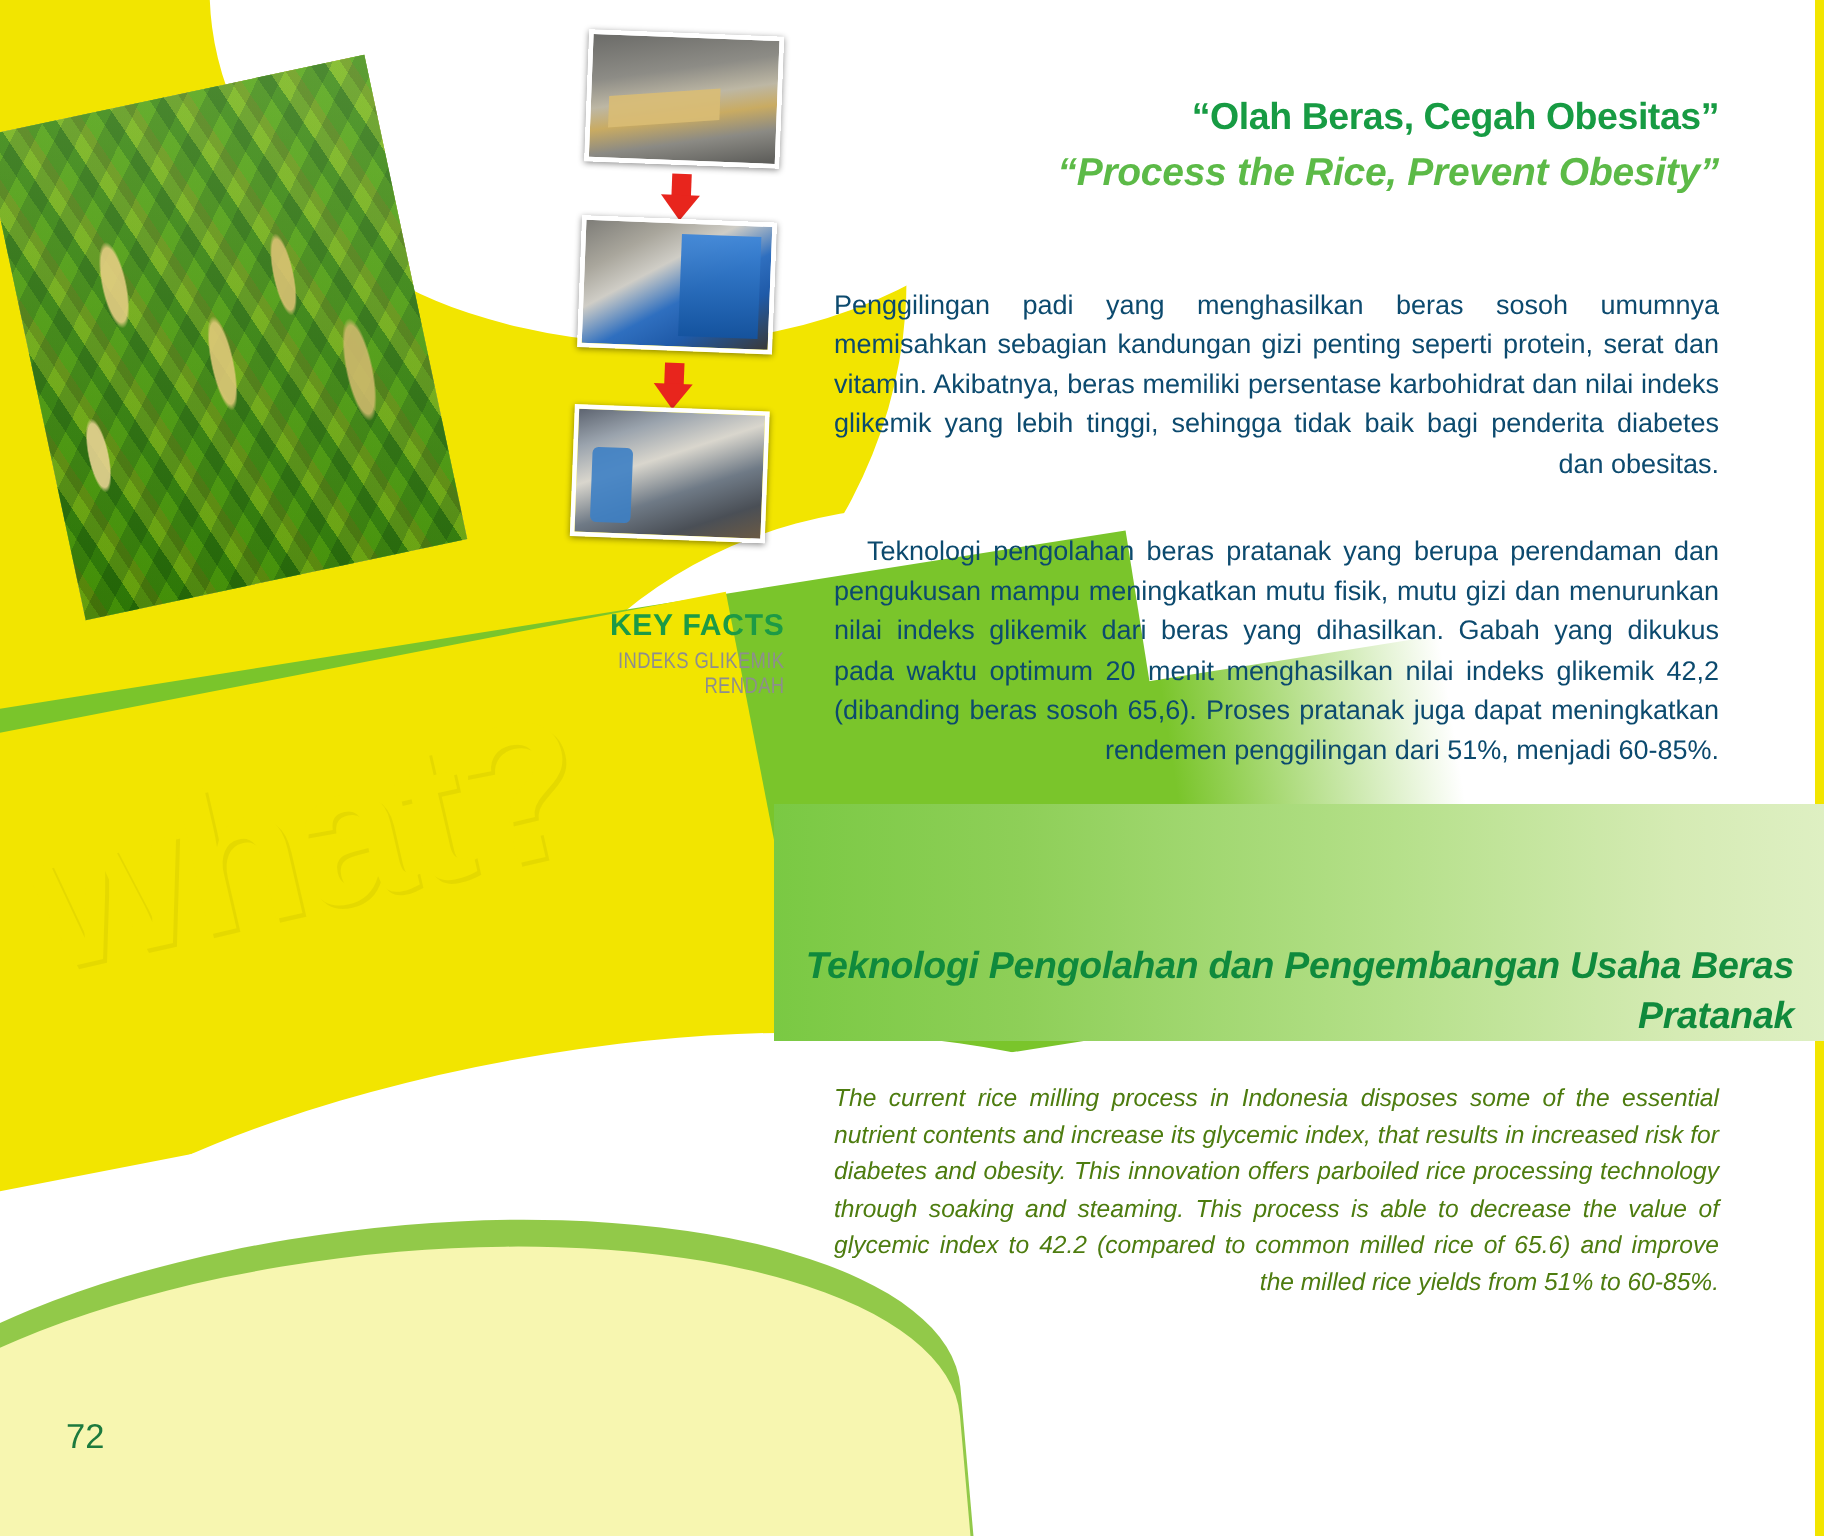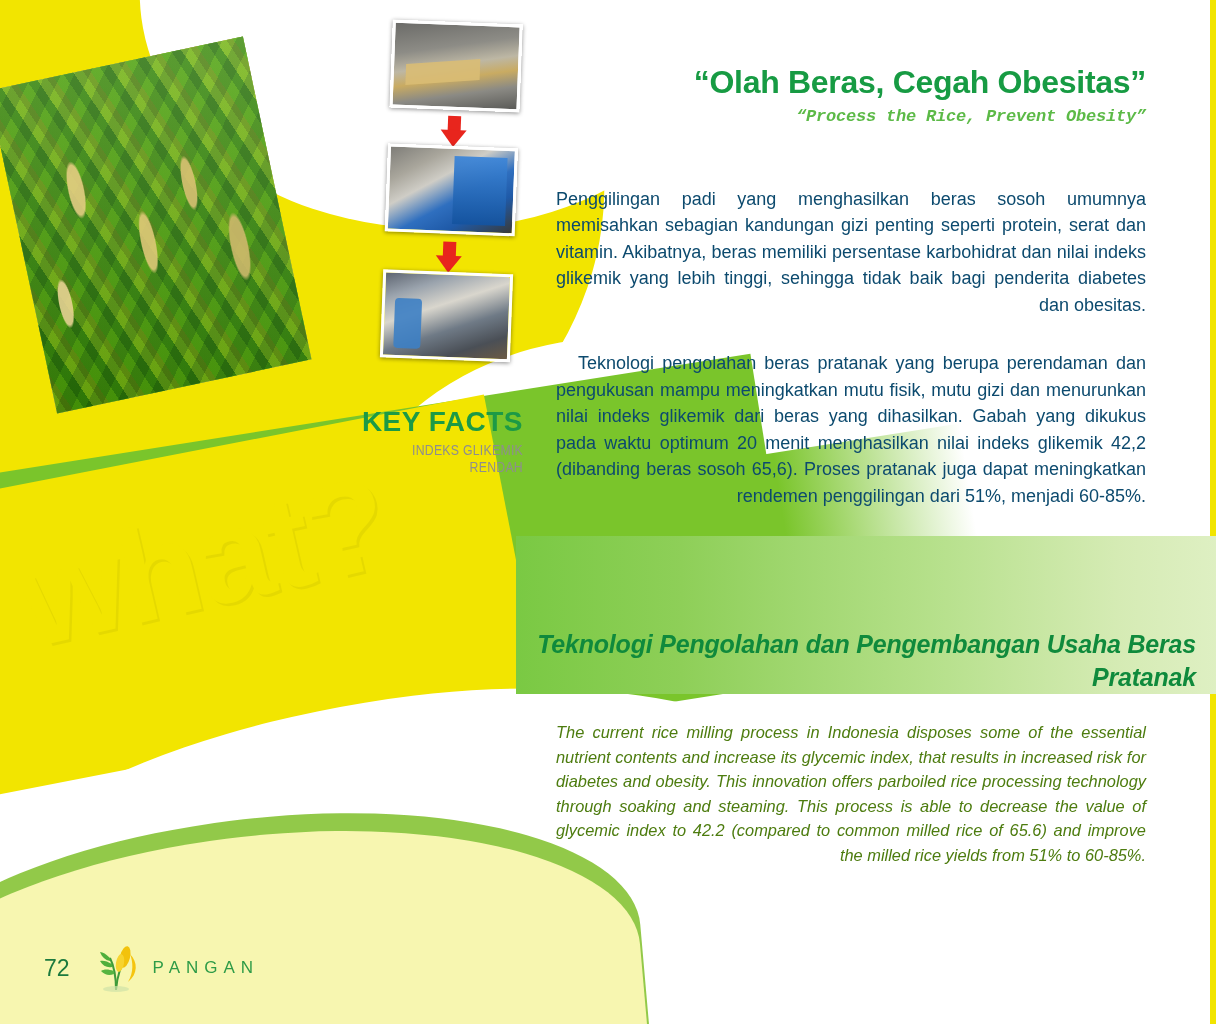--- a/index.html
+++ b/index.html
@@ -175,39 +175,39 @@
     position:absolute; left:0; top:14px; width:0; height:0;
     border-left:13px solid transparent; border-right:13px solid transparent;
     border-top:17px solid #E8251D;
   }
 
   
   .keyfacts {
     position:absolute; right:693px; top:406px; width:200px; text-align:right;
   }
   .keyfacts-title {
-    color:#1C9A46; font-size:28px; font-weight:bold; letter-spacing:.5px;
+    color:#1C9A46; font-size:20px; font-weight:bold; letter-spacing:.5px;
   }
   .keyfacts-sub {
     color:#8e8e8e; font-size:15px; letter-spacing:.3px; margin-top:3px;
     transform:scaleX(.82); transform-origin:right center;
     font-family:"Liberation Sans Narrow","Liberation Sans", sans-serif;
   }
 
   
   .rightcol {
     position:absolute; left:556px; top:64px; width:590px;
   }
   .title-id {
-    color:#179B43; font-size:32px; font-weight:bold; text-align:right;
+    color:#179B43; font-size:25px; font-weight:bold; text-align:right;
     letter-spacing:-.3px;
   }
   .title-en {
-    color:#5CBA47; font-size:17px; font-weight:bold; font-style:italic;
-    text-align:right; margin-top:6px; letter-spacing:-.2px;font-family:Liberation Mono, monospace;
+    color:#5CBA47; font-size:26px; font-weight:bold; font-style:italic;
+    text-align:right; margin-top:6px; letter-spacing:-.2px;
   }
   .body-p {
     color:#0c4a6e; font-size:18px; line-height:1.47; text-align:justify;
     text-align-last:right; margin-top:0;
   }
   .p1 { margin-top:60px; }
   .p2 { margin-top:32px; text-indent:22px; }
 
   
   .banner {
@@ -289,31 +289,15 @@
   </div>
 
   <div class="banner">
     <div class="banner-text">Teknologi Pengolahan dan Pengembangan Usaha Beras Pratanak</div>
   </div>
 
   <p class="eng-p">The current rice milling process in Indonesia disposes some of the essential nutrient contents and increase its glycemic index, that results in increased risk for diabetes and obesity. This innovation offers parboiled rice processing technology through soaking and steaming. This process is able to decrease the value of glycemic index to 42.2 (compared to common milled rice of 65.6) and improve the milled rice yields from 51% to 60-85%.</p>
 
   <div class="footer-row">
     <div class="page-num">72</div>
-    <div class="logo">
-      <div class="logo-mark">
-        <svg width="58" height="48" viewBox="0 0 58 48" aria-hidden="true">
-          <path d="M30 46 C30 34 29 24 24 14" stroke="#3E9B3A" stroke-width="2" fill="none"></path>
-          <path d="M30 46 C31 33 34 22 41 12" stroke="#3E9B3A" stroke-width="2" fill="none"></path>
-          <path d="M24 14 c-4-4-7-6-10-6 2 5 5 8 10 9z" fill="#4FAE3C"></path>
-          <path d="M26 20 c-5-3-9-4-12-3 3 5 7 7 12 6z" fill="#4FAE3C"></path>
-          <path d="M28 27 c-6-2-10-2-13 0 4 4 8 5 13 3z" fill="#56B441"></path>
-          <ellipse cx="39" cy="13" rx="5" ry="11" fill="#F2C20C" transform="rotate(14 39 13)"></ellipse>
-          <ellipse cx="34" cy="19" rx="4" ry="9" fill="#F7D32E" transform="rotate(10 34 19)"></ellipse>
-          <path d="M44 10 C52 18 52 30 42 38 C48 28 47 18 44 10z" fill="#F5C40E"></path>
-          <ellipse cx="30" cy="45" rx="13" ry="3" fill="#CFE3A8" opacity=".7"></ellipse>
-        </svg>
-      </div>
-      <div class="logo-text">PANGAN</div>
-    </div>
   </div>
 
 </div>
 
 </body></html>

